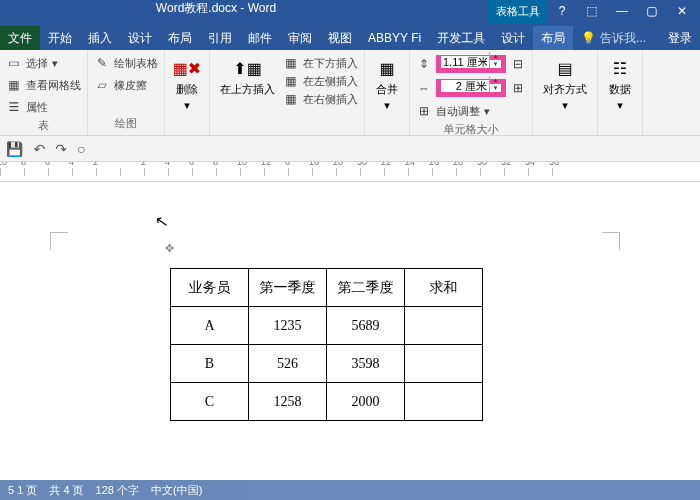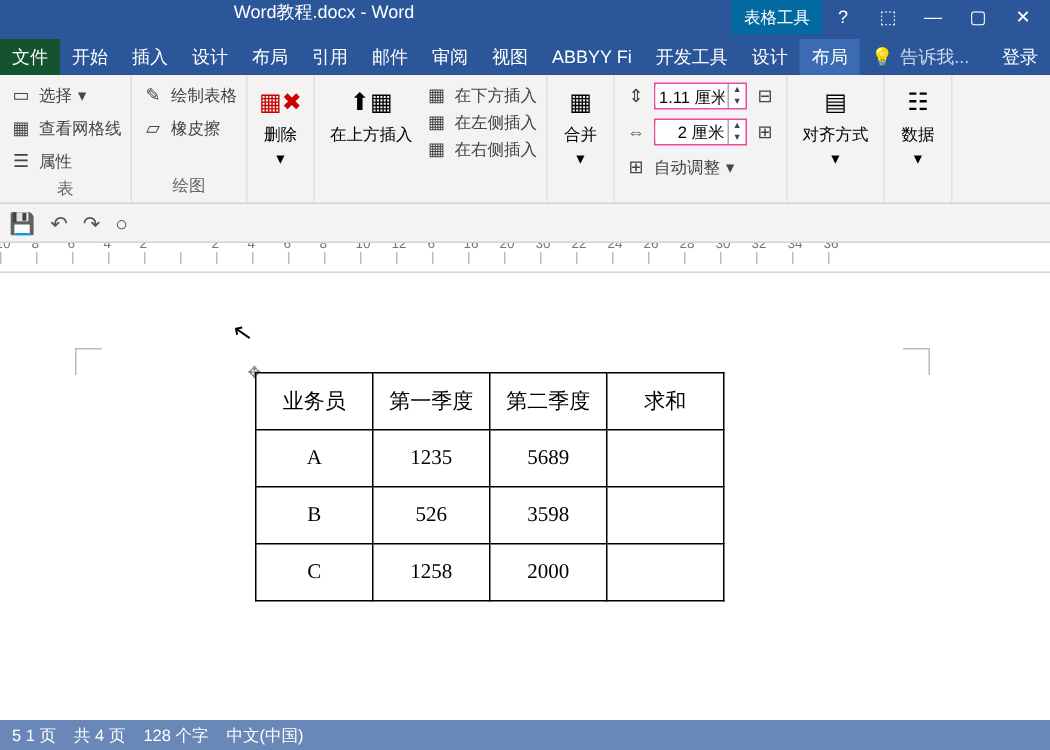--- a/index.html
+++ b/index.html
@@ -16,35 +16,35 @@
 .tabs .tellme { flex:1; display:flex; align-items:center; color:#cdd9ec; gap:4px; padding-left:8px; }
 .tabs .right { display:flex; align-items:center; gap:12px; padding-right:8px; }
 .ribbon { background:#f3f3f3; border-bottom:1px solid #d4d4d4; height:86px; display:flex; }
 .group { border-right:1px solid #e0e0e0; padding:4px 6px; display:flex; flex-direction:column; justify-content:space-between; }
 .group .body { display:flex; gap:4px; }
 .group .label { text-align:center; font-size:11px; color:#666; padding-top:2px; }
 .vbtn { display:flex; flex-direction:column; align-items:center; gap:2px; padding:2px 4px; font-size:11px; cursor:pointer; }
 .vbtn .ico { width:24px; height:24px; display:flex; align-items:center; justify-content:center; font-size:16px; }
 .smallrow { display:flex; align-items:center; gap:4px; font-size:11px; color:#444; padding:1px 0; cursor:pointer; }
 .smallrow .ico { width:16px; height:16px; display:flex; align-items:center; justify-content:center; font-size:12px; }
-.spin { display:flex; align-items:center; border:1px solid #ec4899; background:#fff; height:18px; }
+.spin { display:flex; align-items:flex-end; border:5px solid #ec4899; background:#fff; height:18px; }
 .spin input { border:none; width:48px; font-size:11px; padding:0 2px; text-align:right; }
 .spin .arrows { display:flex; flex-direction:column; }
 .spin .ar { width:12px; height:8px; font-size:7px; line-height:7px; text-align:center; border-left:1px solid #aaa; cursor:pointer; }
 .qat { background:#f3f3f3; border-bottom:1px solid #d4d4d4; height:26px; display:flex; align-items:center; padding:0 6px; gap:10px; color:#555; }
 .qat .qbtn { cursor:pointer; font-size:14px; }
 .ruler { background:#fff; border-bottom:1px solid #d4d4d4; height:20px; position:relative; overflow:hidden; font-size:9px; color:#777; }
 .ruler .content { position:absolute; left:0; top:0; height:100%; display:flex; align-items:center; }
 .ruler .tick { width:24px; text-align:center; border-left:1px solid #bbb; height:8px; line-height:8px; position:relative; }
 .ruler .num { position:absolute; top:-10px; left:-4px; }
 .doc { background:#fff; position:relative; height:318px; overflow:hidden; }
 .page { position:absolute; left:20px; top:0; width:640px; height:400px; background:#fff; }
 .cursor-icon { position:absolute; left:135px; top:30px; font-size:16px; color:#000; transform:rotate(-10deg); }
 .anchor { position:absolute; left:145px; top:60px; font-size:11px; color:#888; }
-.tbl { position:absolute; left:150px; top:66px; border-collapse:collapse; }
+.tbl { position:absolute; left:150px; top:86px; border-collapse:collapse; }
 .tbl td { border:1px solid #000; width:78px; height:38px; text-align:center; font-size:14px; font-family:"SimSun"; }
 .corner { position:absolute; width:18px; height:18px; border:1px solid #bbb; }
 .corner.tl { left:30px; top:50px; border-right:none; border-bottom:none; }
 .corner.tr { right:40px; top:50px; border-left:none; border-bottom:none; }
 .statusbar { position:absolute; bottom:0; left:0; right:0; height:20px; background:#2b579a; color:#fff; font-size:11px; display:flex; align-items:center; padding:0 8px; gap:12px; opacity:.7; }
 </style>
 </head>
 <body>
 
 <div class="titlebar">
@@ -185,20 +185,21 @@
             </div>
           </div>
         <span class="ico">⊞</span>
       </div>
       <div class="smallrow">
           <span class="ico">⊞</span>
           <span>自动调整</span>
           <span>▾</span>
         </div>
     </div>
+    <div class="label">单元格大小</div>
   </div>
 
   <div class="group">
     <div class="body">
       <div class="vbtn">
         <span class="ico">▤</span>
         <span>对齐方式</span>
         <span>▾</span>
       </div>
     </div>

